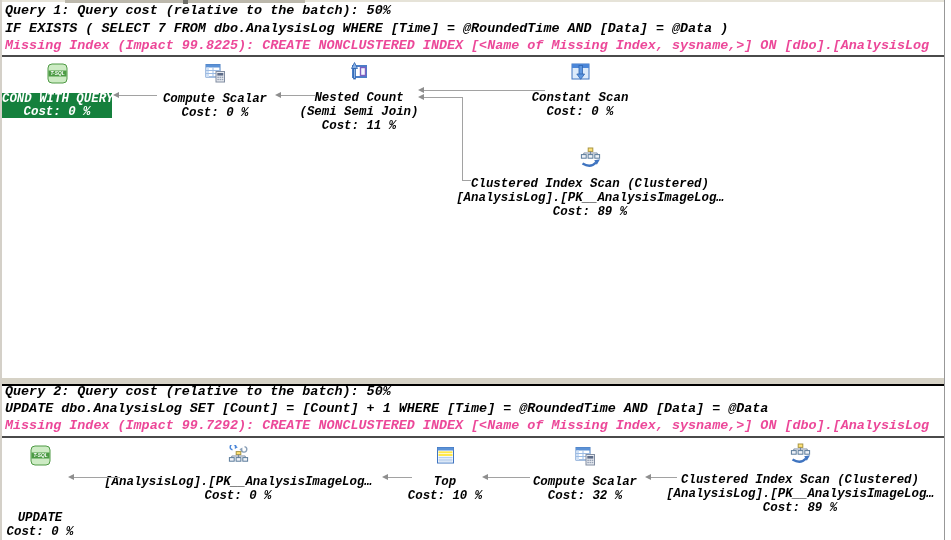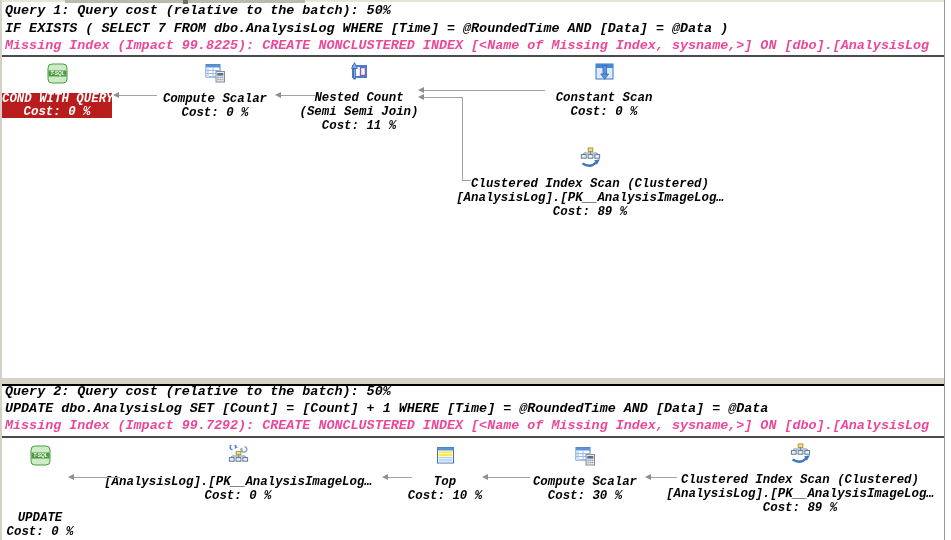--- a/index.html
+++ b/index.html
@@ -15,21 +15,21 @@
   .rule { position:absolute; left:0; width:944px; height:2px; background:#4a4a4a; }
   .divider-strip { position:absolute; left:0; top:378px; width:944px; height:6px; background:#d6d2c6; }
   .divider-line  { position:absolute; left:0; top:384px; width:944px; height:2px; background:#000; }
   .top-strip  { position:absolute; left:0; top:0; width:944px; height:2px; background:#e6e3d8; }
   .top-strip2 { position:absolute; left:65px; top:0; width:240px; height:3px; background:#bcb8ac; }
   .top-tick   { position:absolute; left:183px; top:0; width:5px; height:4px; background:#6e6e68; }
   .borderL { position:absolute; left:0; top:0; width:2px; height:540px; background:#d4d0c8; }
   .borderR { position:absolute; left:944px; top:0; width:1px; height:540px; background:#989898; }
   .plan-node { position:absolute; display:flex; flex-direction:column; align-items:center; }
   .nlines { margin-top:9px; text-align:center; line-height:14px; white-space:nowrap; font-size:12.4px; }
-  .nlines.selected { background:#b91c1c; color:#fff; width:110px; line-height:12.5px; padding:0; }
+  .nlines.selected { background:#15803d; color:#fff; width:110px; line-height:12.5px; padding:0; }
   .hline { position:absolute; height:1px; background:#a2a2a2; }
   .vline { position:absolute; width:1px; background:#a2a2a2; }
   .ah { position:absolute; width:0; height:0; border:3px solid transparent; border-left:none; border-right:6px solid #8e8e8e; }
   svg.node-icon { display:block; }
 </style>
 </head>
 <body>
 
 <div id="screen">
   <div id="content">
@@ -82,21 +82,21 @@
           <polygon points="2.5,7.5 8.5,7.5 5.5,1.5" fill="#8cb2e4" stroke="#2f64b0" stroke-width="0.8"></polygon>
           <rect x="4.6" y="7.5" width="1.9" height="10.5" fill="#8cb2e4" stroke="#2f64b0" stroke-width="0.8"></rect>
         </svg>
         <div class="nlines">
           <div>Nested Count</div>
           <div>(Semi Semi Join)</div>
           <div>Cost: 11 %</div>
         </div>
       </div>
 
-      <div class="plan-node" style="left:548px;top:61px;width:112px;">
+      <div class="plan-node" style="left:524px;top:61px;width:112px;">
         <svg class="node-icon" width="21" height="21" viewBox="0 0 21 21">
           <rect x="2" y="3" width="17" height="15" fill="#dcebfb" stroke="#3f74c0"></rect>
           <rect x="2" y="3" width="17" height="4" fill="#4a86d8"></rect>
           <rect x="9" y="4.5" width="3.4" height="9" fill="#5c96e0" stroke="#2f64b0" stroke-width="0.8"></rect>
           <polygon points="6.8,13 14.6,13 10.7,18.3" fill="#5c96e0" stroke="#2f64b0" stroke-width="0.8"></polygon>
         </svg>
         <div class="nlines">
           <div>Constant Scan</div>
           <div>Cost: 0 %</div>
         </div>
@@ -198,21 +198,21 @@
             <rect x="12.3" y="14.6" width="1.6" height="1.4"></rect>
               <rect x="14.5" y="14.6" width="1.6" height="1.4"></rect>
               <rect x="16.7" y="14.6" width="1.6" height="1.4"></rect>
             <rect x="12.3" y="16.8" width="1.6" height="1.4"></rect>
               <rect x="14.5" y="16.8" width="1.6" height="1.4"></rect>
               <rect x="16.7" y="16.8" width="1.6" height="1.4"></rect>
           </g>
         </svg>
         <div class="nlines">
           <div>Compute Scalar</div>
-          <div>Cost: 30 %</div>
+          <div>Cost: 32 %</div>
         </div>
       </div>
 
       <div class="plan-node" style="left:660px;top:443px;width:280px;">
         <svg class="node-icon" width="21" height="21" viewBox="0 0 21 21">
           <rect x="8.2" y="1" width="4.6" height="3.4" fill="#ffe277" stroke="#a89440"></rect>
           <path d="M10.5 4.4 V6 M3.8 6 H17.2 M3.8 6 V7.6 M10.5 6 V7.6 M17.2 6 V7.6" stroke="#7a8aa0" fill="none"></path>
           <rect x="1.4" y="7.6" width="4.8" height="3.6" fill="#eef2f8" stroke="#5a7a9a"></rect>
           <rect x="8.1" y="7.6" width="4.8" height="3.6" fill="#eef2f8" stroke="#5a7a9a"></rect>
           <rect x="14.8" y="7.6" width="4.8" height="3.6" fill="#eef2f8" stroke="#5a7a9a"></rect>

